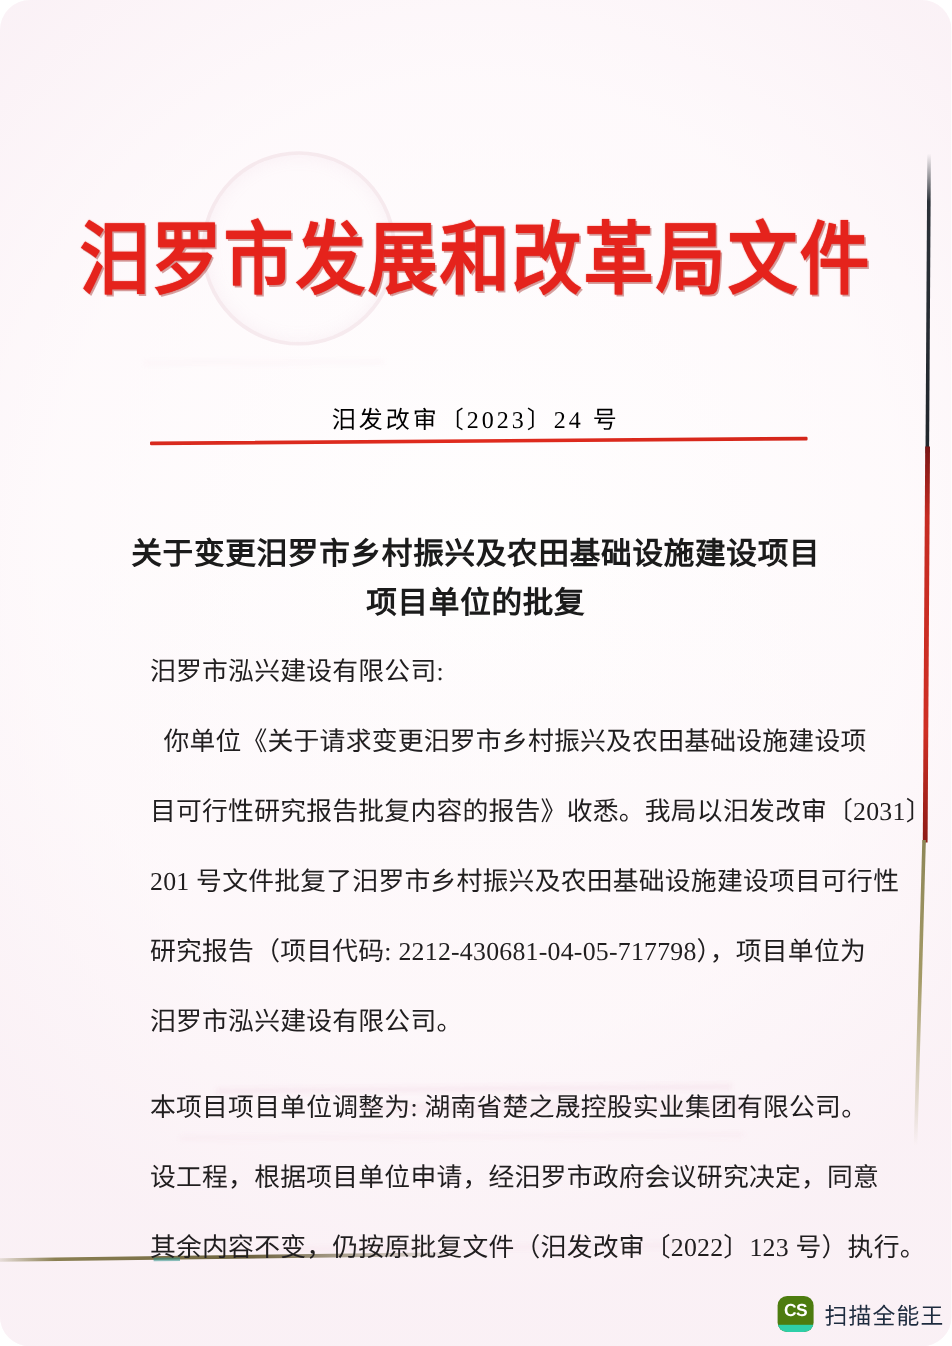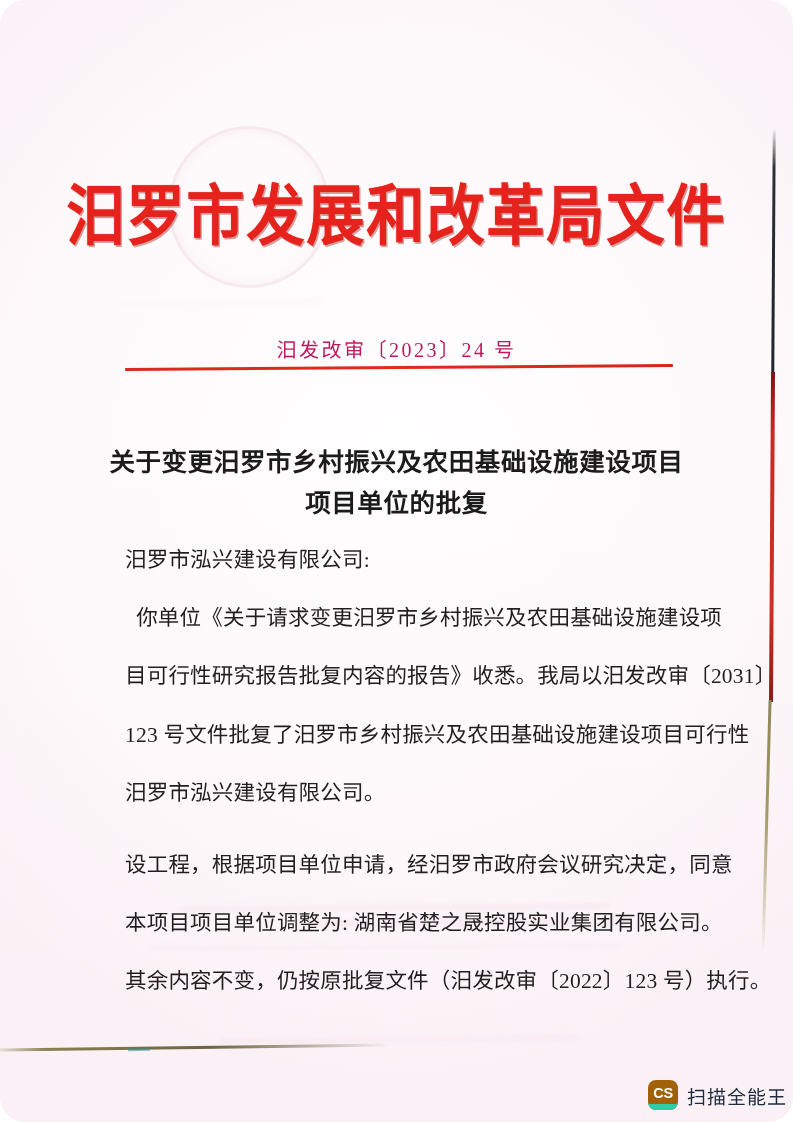--- a/index.html
+++ b/index.html
@@ -120,21 +120,21 @@
 
   
   .doc-number {
     position: absolute;
     left: 0; right: 0;
     top: 334px;
     text-align: center;
     font-family: "Liberation Serif", "DejaVu Serif", serif;
     font-size: 20px;
     letter-spacing: 2.5px;
-    color: #be185d;
+    color: #000000;
   }
 
   
   .red-rule {
     position: absolute;
     left: 125px;
     top: 366px;
     width: 548px;
     height: 3.4px;
     background: linear-gradient(90deg, #d82a1e 0%, #e02b1e 50%, #d4261a 100%);
@@ -181,21 +181,21 @@
     top: 1080px;
     display: flex;
     align-items: center;
     gap: 9px;
   }
   .cs-badge {
     position: relative;
     width: 30px;
     height: 30px;
     border-radius: 8px;
-    background: #a16207;
+    background: #4d7c0f;
     overflow: hidden;
     display: flex;
     align-items: center;
     justify-content: center;
     flex: none;
   }
   .cs-badge .cs-mark {
     font-family: "Liberation Sans", "DejaVu Sans", sans-serif;
     font-weight: 700;
     font-size: 14.5px;
@@ -251,27 +251,28 @@
     <span class="tl">关于变更汨罗市乡村振兴及农田基础设施建设项目</span>
     <span class="tl">项目单位的批复</span>
   </div>
 
   <div class="body-block">
 
     <div class="body-line">汨罗市泓兴建设有限公司:</div>
 
     <div class="body-line">  你单位《关于请求变更汨罗市乡村振兴及农田基础设施建设项</div>
     <div class="body-line">目可行性研究报告批复内容的报告》收悉。我局以汨发改审〔2031〕</div>
-    <div class="body-line">123 号文件批复了汨罗市乡村振兴及农田基础设施建设项目可行性</div>
+    <div class="body-line">201 号文件批复了汨罗市乡村振兴及农田基础设施建设项目可行性</div>
+    <div class="body-line">研究报告（项目代码: 2212-430681-04-05-717798），项目单位为</div>
     <div class="body-line">汨罗市泓兴建设有限公司。</div>
 
     <div class="para-gap"></div>
 
+    <div class="body-line">本项目项目单位调整为: 湖南省楚之晟控股实业集团有限公司。</div>
     <div class="body-line">设工程，根据项目单位申请，经汨罗市政府会议研究决定，同意</div>
-    <div class="body-line">本项目项目单位调整为: 湖南省楚之晟控股实业集团有限公司。</div>
     <div class="body-line">其余内容不变，仍按原批复文件（汨发改审〔2022〕123 号）执行。</div>
 
   </div>
 
   <div class="cs-footer">
     <span class="cs-badge">
       <span class="cs-mark">CS</span>
       <span class="cs-bar"></span>
     </span>
     <span class="cs-label">扫描全能王</span>

